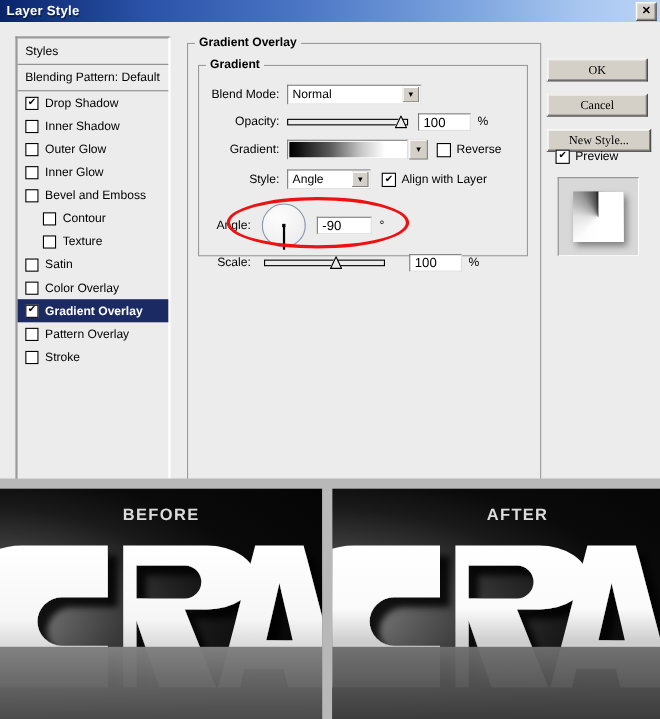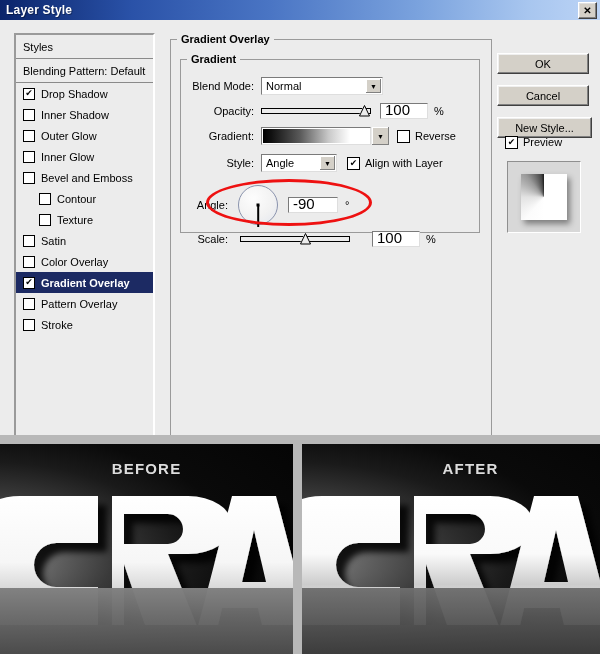--- a/index.html
+++ b/index.html
@@ -85,21 +85,21 @@
   }
   .select .sv{padding-left:4px;font-size:11px;}
   .select .arrow{
     position:absolute;right:1px;top:1px;width:15px;height:14px;
     background:#d4d0c8;box-shadow:inset -1px -1px 0 #808080, inset 1px 1px 0 #fff;
     display:flex;align-items:center;justify-content:center;font-size:7px;line-height:1;
   }
   .numbox{
     height:16px;box-sizing:border-box;background:#fff;
     border:1px solid;border-color:#7a7a7a #dedede #dedede #7a7a7a;
-    display:flex;align-items:flex-end;padding-left:4px;font-size:15px;cursor:text;
+    display:flex;align-items:flex-start;padding-left:4px;font-size:12px;cursor:text;
   }
   .slider{position:relative;height:14px;cursor:pointer;}
   .slider .track{
     position:absolute;left:0;top:4px;height:6px;width:100%;box-sizing:border-box;
     background:#ececec;border:1px solid #000;
   }
   .slider .thumb{
     position:absolute;top:1px;width:11px;height:11px;
   }
   .slider .thumb:before{
@@ -147,21 +147,21 @@
     position:absolute;left:206px;top:159px;width:160px;height:41px;
     border:3px solid #ee1111;border-radius:50%;pointer-events:none;
   }
 
   
   .btn{
     position:absolute;box-sizing:border-box;
     background:#d4d0c8;color:#000;font-size:11px;
     border:1px solid;border-color:#fff #404040 #404040 #fff;
     box-shadow:inset -1px -1px 0 #808080, inset 1px 1px 0 #efefef;
-    display:flex;align-items:center;justify-content:center;cursor:pointer;
+    display:flex;align-items:center;justify-content:center;cursor:pointer;font-family:Liberation Serif, serif;
   }
   #btn-ok{left:497px;top:33px;width:92px;height:21px;}
   #btn-cancel{left:497px;top:65px;width:92px;height:21px;}
   #btn-newstyle{left:497px;top:97px;width:95px;height:21px;}
   .preview-row{position:absolute;left:505px;top:112px;width:90px;height:20px;display:flex;align-items:center;}
 
   .thumbwrap{
     position:absolute;left:507px;top:141px;width:72px;height:70px;
     background:#d8d8d8;border:1px solid #8f8f8f;border-right-color:#fff;border-bottom-color:#fff;
     display:flex;align-items:center;justify-content:center;

